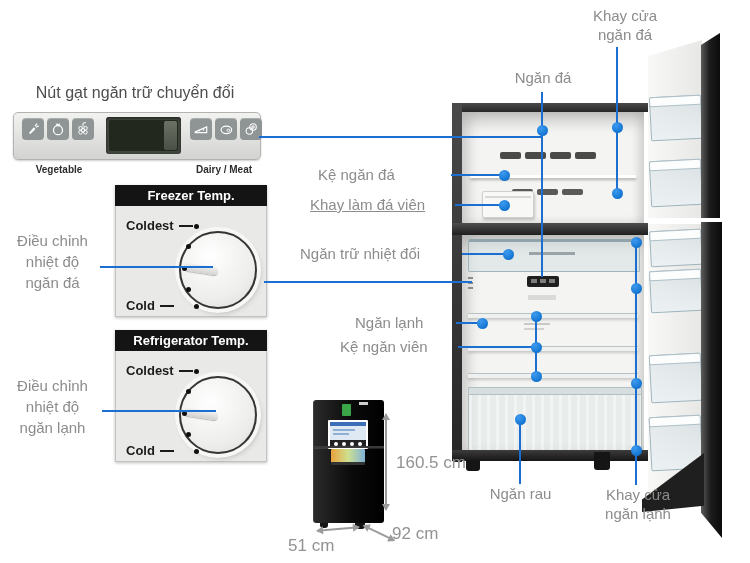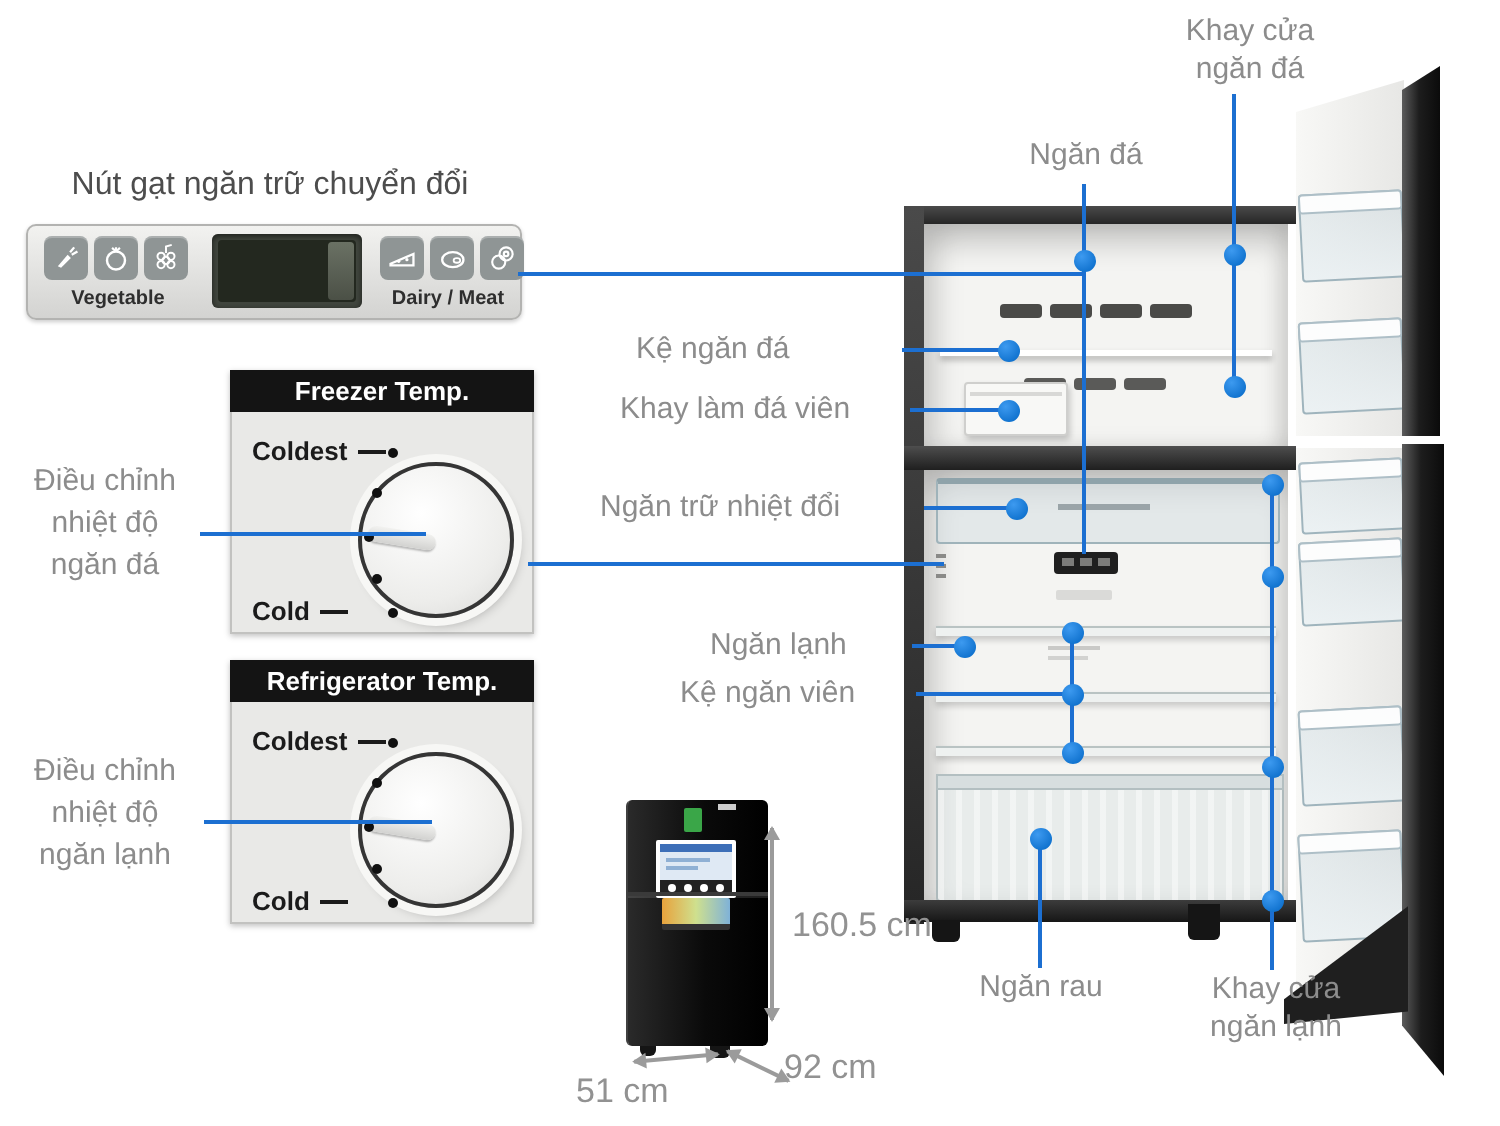--- a/index.html
+++ b/index.html
@@ -13,21 +13,21 @@
   .co-label.right{text-align:left;}
   .cline{position:absolute;background:#1c6fd1;z-index:40;}
   .cdot{position:absolute;width:11px;height:11px;border-radius:50%;
         background:radial-gradient(circle at 35% 30%,#3d9af0,#1173cf 75%);z-index:41;}
   
   .sw-title{position:absolute;color:#4d4d4d;font-size:16px;text-align:center;}
   .sw-panel{position:absolute;background:linear-gradient(#f2f2f0,#d3d3d1);
             border:1px solid #b3b3b1;border-radius:5px;box-shadow:0 1px 2px rgba(0,0,0,.2);}
   .picon{position:absolute;width:22px;height:22px;border-radius:4px;background:#8f9595;
          display:flex;align-items:center;justify-content:center;box-shadow:inset 0 1px 0 rgba(255,255,255,.25);}
-  .sw-cap{position:absolute;font-size:10px;font-weight:bold;color:#2e2e2e;text-align:center;}
+  .sw-cap{position:absolute;font-size:10px;font-weight:bold;color:#2e2e2e;text-align:center;margin-top:20px;}
   .sw-display{position:absolute;background:#41463e;border-radius:3px;box-shadow:inset 0 1px 3px rgba(0,0,0,.6);}
   .sw-screen{position:absolute;left:3px;top:3px;right:3px;bottom:3px;background:#23281f;border-radius:2px;}
   .sw-knob{position:absolute;right:4px;top:4px;width:13px;height:29px;background:linear-gradient(#6a7164,#4b5046);border-radius:2px;}
   
   .dial-panel{position:absolute;width:150px;height:130px;background:#e9e9e7;
               border:1px solid #c2c2c0;box-shadow:0 1px 3px rgba(0,0,0,.25);}
   .dial-head{position:absolute;left:-1px;top:-1px;right:-1px;height:21px;background:#141414;
              color:#fff;font-size:13px;font-weight:bold;text-align:center;line-height:21px;}
   .dial-word{position:absolute;font-size:13px;font-weight:bold;color:#1b1b1b;}
   .dial-dash{position:absolute;width:14px;height:2px;background:#1b1b1b;}
@@ -255,21 +255,21 @@
   <div class="cdot" style="left:631px;top:283px;"></div>
   <div class="cdot" style="left:631px;top:378px;"></div>
   <div class="cdot" style="left:631px;top:445px;"></div>
 
   <div class="co-label center" style="left:570px;top:6px;width:110px;">
     <span>Khay cửa</span><br>
     <span>ngăn đá</span>
   </div>
   <div class="co-label center" style="left:498px;top:68px;width:90px;">Ngăn đá</div>
   <div class="co-label right" style="left:318px;top:165px;width:130px;">Kệ ngăn đá</div>
-  <div class="co-label right" style="left:310px;top:195px;width:143px;">Khay làm đá viên</div>
+  <div class="co-label right" style="left:310px;top:195px;width:143px;text-decoration:underline;">Khay làm đá viên</div>
   <div class="co-label right" style="left:300px;top:244px;width:160px;">Ngăn trữ nhiệt đổi</div>
   <div class="co-label right" style="left:355px;top:313px;width:100px;">Ngăn lạnh</div>
   <div class="co-label right" style="left:340px;top:337px;width:115px;">Kệ ngăn viên</div>
   <div class="co-label center" style="left:478px;top:484px;width:85px;">Ngăn rau</div>
   <div class="co-label center" style="left:588px;top:485px;width:100px;">
     <span>Khay cửa</span><br>
     <span>ngăn lạnh</span>
   </div>
 
   <div style="position:absolute;left:313px;top:400px;width:70px;height:123px;border-radius:3px;background:linear-gradient(90deg,#2a2a2a,#0a0a0a 55%,#000);border-left:1px solid rgba(255,255,255,.25);">

